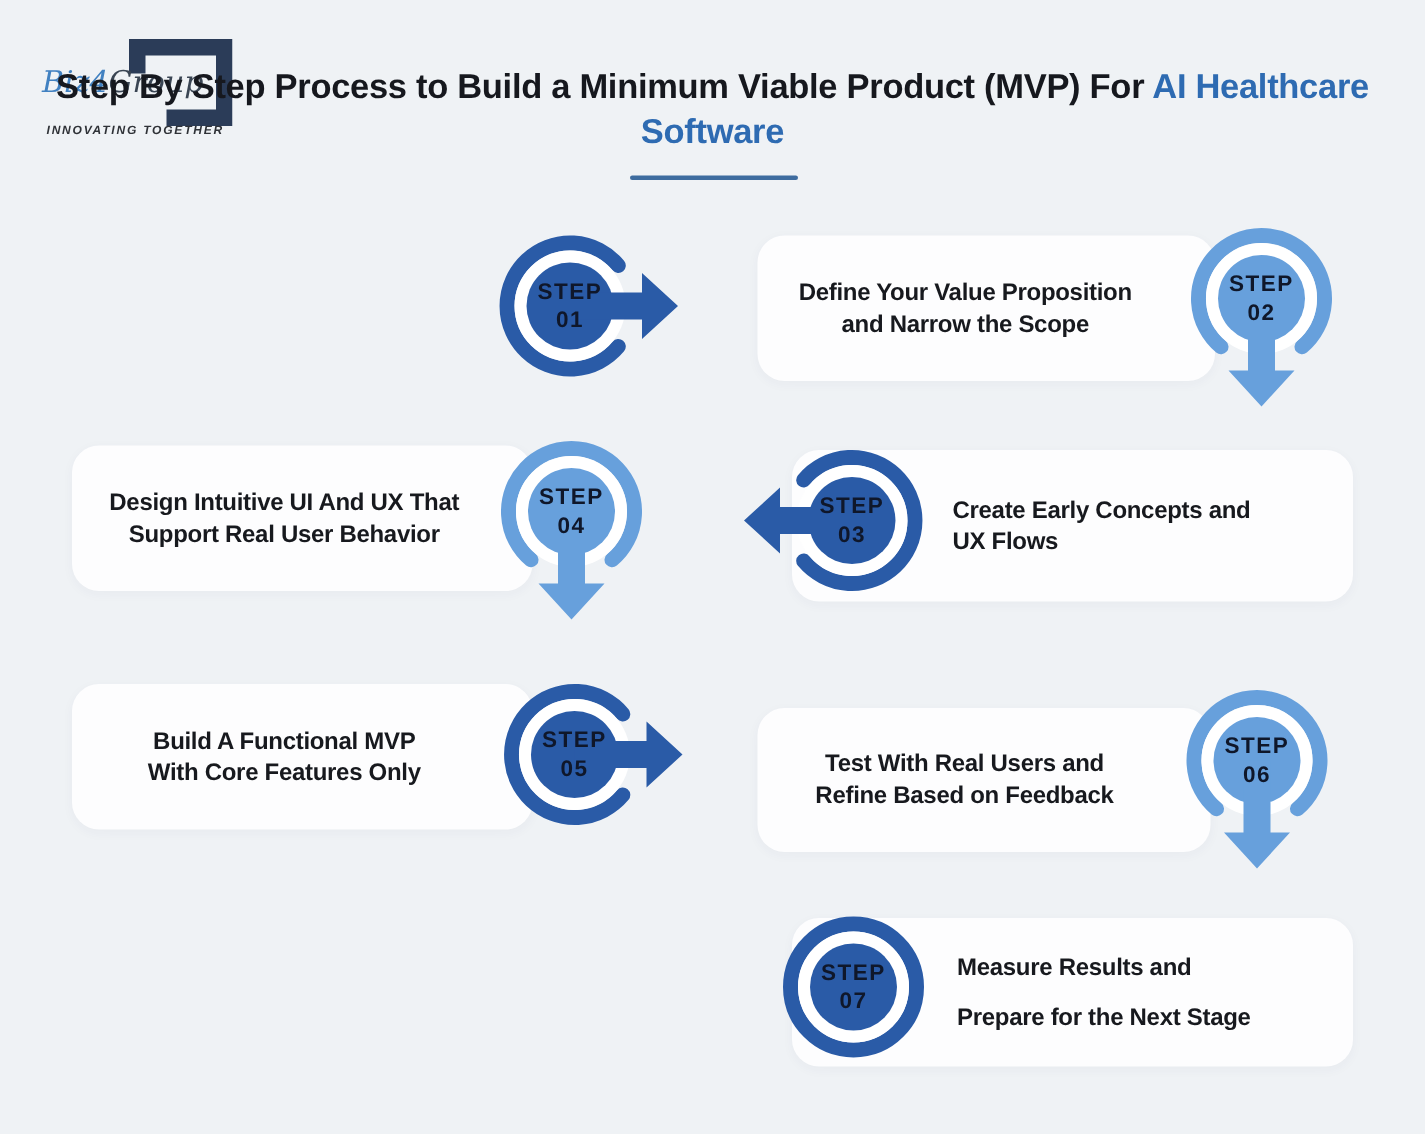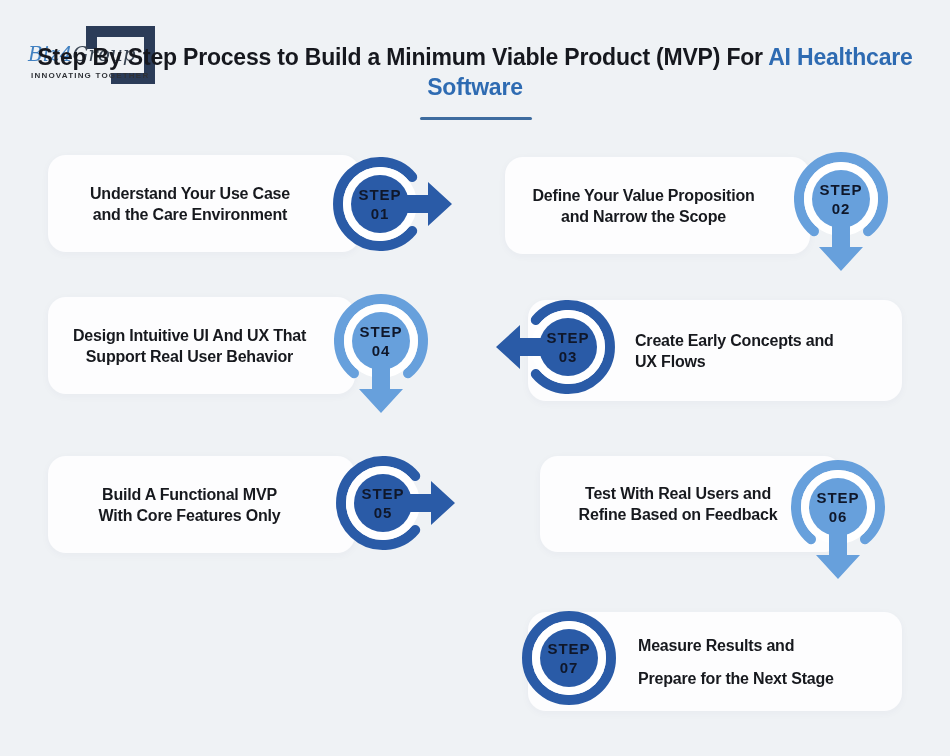--- a/index.html
+++ b/index.html
@@ -23,22 +23,22 @@
   
   .logo{position:absolute;left:24px;top:10px;width:160px;height:85px;}
   .logo-mark{position:absolute;left:62px;top:16px;width:69px;height:58px;}
   .logo-text{
     position:absolute;left:4px;top:30px;white-space:nowrap;
     font-family:"DejaVu Serif",serif;font-style:italic;font-size:20px;line-height:28px;
   }
   .logo-text .blue{color:#4181C1;}
   .logo-text .dark{color:#3A4553;}
   .logo-tagline{
-    position:absolute;left:7px;top:61px;
-    font-size:8px;font-weight:bold;letter-spacing:1.2px;color:#2F3237;white-space:nowrap;
+    position:absolute;left:7px;top:72px;
+    font-size:8px;font-weight:bold;letter-spacing:1.2px;color:#2F3237;white-space:nowrap;font-style:italic;
   }
 
   .title{
     position:absolute;left:0;top:42px;width:100%;
     text-align:center;font-size:23px;font-weight:700;line-height:30px;
     color:var(--ink);letter-spacing:-0.2px;
   }
   .title .hl{color:var(--highlight);}
   .title-underline{
     position:absolute;left:420px;top:117px;width:112px;height:3px;
@@ -54,21 +54,21 @@
   }
   .card.center{text-align:center;align-items:center;}
   .card.left-text{text-align:left;align-items:flex-start;}
   .card span{display:block;}
 
   .card-1{left:48px;top:155px;width:312px;height:97px;padding-right:28px;}
   .card-2{left:505px;top:157px;width:305px;height:97px;padding-right:28px;}
   .card-3{left:528px;top:300px;width:374px;height:101px;padding-left:107px;}
   .card-4{left:48px;top:297px;width:307px;height:97px;padding-right:24px;}
   .card-5{left:48px;top:456px;width:307px;height:97px;padding-right:24px;}
-  .card-6{left:505px;top:456px;width:302px;height:96px;padding-right:26px;margin-left:35px;}
+  .card-6{left:505px;top:472px;width:302px;height:96px;padding-right:26px;}
   .card-7{left:528px;top:612px;width:374px;height:99px;padding-left:110px;gap:12px;}
 
   
   .badge{position:absolute;width:150px;height:150px;}
   .badge svg{position:absolute;left:0;top:0;width:150px;height:150px;overflow:visible;}
   .badge.rot-down  svg{transform:rotate(90deg);}
   .badge.rot-left  svg{transform:rotate(180deg);}
 
   .tone-dark  .ring{stroke:var(--dark-blue);}
   .tone-dark  .inner,.tone-dark  .arrow{fill:var(--dark-blue);}
@@ -105,24 +105,20 @@
     <div class="logo-text"><span class="blue">Biz</span><span class="blue">4</span><span class="dark">Group</span></div>
     <div class="logo-tagline">INNOVATING TOGETHER</div>
   </div>
 
   <div class="title">
     <span>Step By Step Process to Build a Minimum Viable</span>
     <span><span>Product (MVP) For </span><span class="hl">AI Healthcare Software</span></span>
   </div>
   <div class="title-underline"></div>
 
-  <div class="card card-1 center">
-    <span>Understand Your Use Case</span>
-    <span>and the Care Environment</span>
-  </div>
   <div class="card card-2 center">
     <span>Define Your Value Proposition</span>
     <span>and Narrow the Scope</span>
   </div>
   <div class="card card-4 center">
     <span>Design Intuitive UI And UX That</span>
     <span>Support Real User Behavior</span>
   </div>
   <div class="card card-3 left-text">
     <span>Create Early Concepts and</span>

